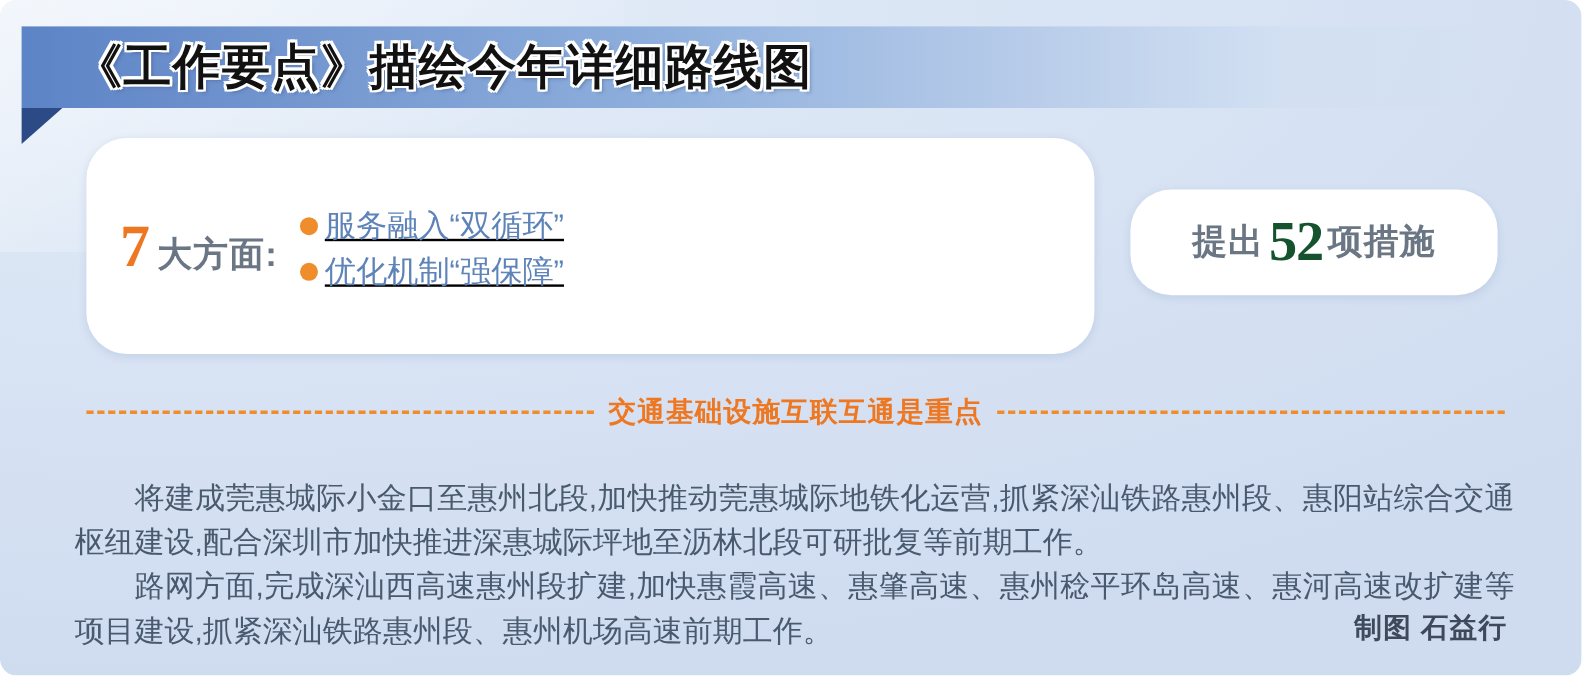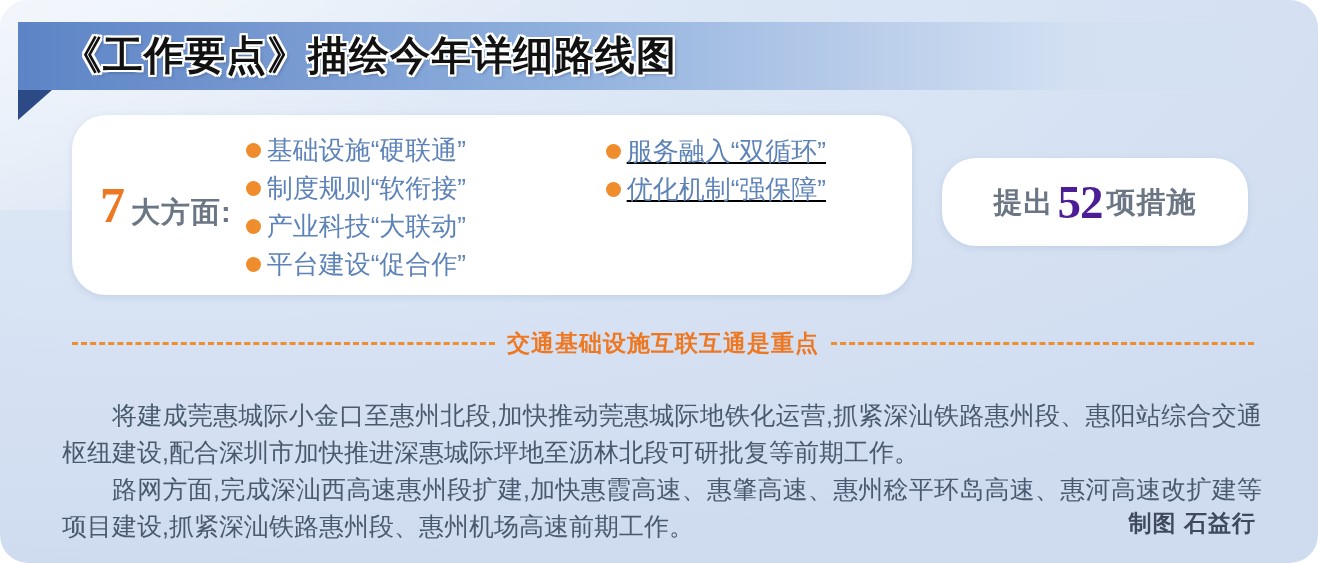--- a/index.html
+++ b/index.html
@@ -14,21 +14,21 @@
     overflow: hidden;
     font-family: "Liberation Sans", "DejaVu Sans", sans-serif;
   }
 
   
   .poster {
     position: relative;
     width: 1318px;
     height: 563px;
     box-sizing: border-box;
-    border-radius: 28px;
+    border-radius: 14px;
     overflow: hidden;
     background:
       radial-gradient(120% 100% at 12% 0%, #e7eff9 0%, #dbe6f5 38%, #cfdcf0 100%);
   }
   .poster::after {
     
     content: "";
     position: absolute;
     left: 0; top: 0;
     width: 520px; height: 210px;
@@ -175,21 +175,21 @@
   .measures-word {
     font-size: 29px;
     font-weight: bold;
     color: #6b7684;
     letter-spacing: 1px;
   }
   .measures-num {
     font-family: "Liberation Serif", "DejaVu Serif", serif;
     font-size: 47px;
     font-weight: bold;
-    color: #4c1d95;
+    color: #14532d;
     margin: 0 4px;
     letter-spacing: -1px;
   }
 
   
   .divider {
     position: absolute;
     left: 72px;
     top: 328px;
     width: 1182px;
@@ -258,38 +258,20 @@
   <div class="cards-row">
 
     <div class="card card-aspects">
       <div class="aspects-label">
         <span class="aspects-num">7</span>
         <span class="aspects-text">大方面:</span>
       </div>
 
       <div class="bullet-cols">
 
-        <div class="bullet-col col-left">
-          <div class="bullet-item">
-            <span class="bullet-dot"></span>
-            <span class="bullet-text">基础设施“硬联通”</span>
-          </div>
-          <div class="bullet-item">
-            <span class="bullet-dot"></span>
-            <span class="bullet-text">制度规则“软衔接”</span>
-          </div>
-          <div class="bullet-item">
-            <span class="bullet-dot"></span>
-            <span class="bullet-text">产业科技“大联动”</span>
-          </div>
-          <div class="bullet-item">
-            <span class="bullet-dot"></span>
-            <span class="bullet-text">平台建设“促合作”</span>
-          </div>
-        </div>
 
         <div class="bullet-col col-right">
           <div class="bullet-item">
             <span class="bullet-dot"></span>
             <span class="bullet-text">服务融入“双循环”</span>
           </div>
           <div class="bullet-item">
             <span class="bullet-dot"></span>
             <span class="bullet-text">优化机制“强保障”</span>
           </div>

